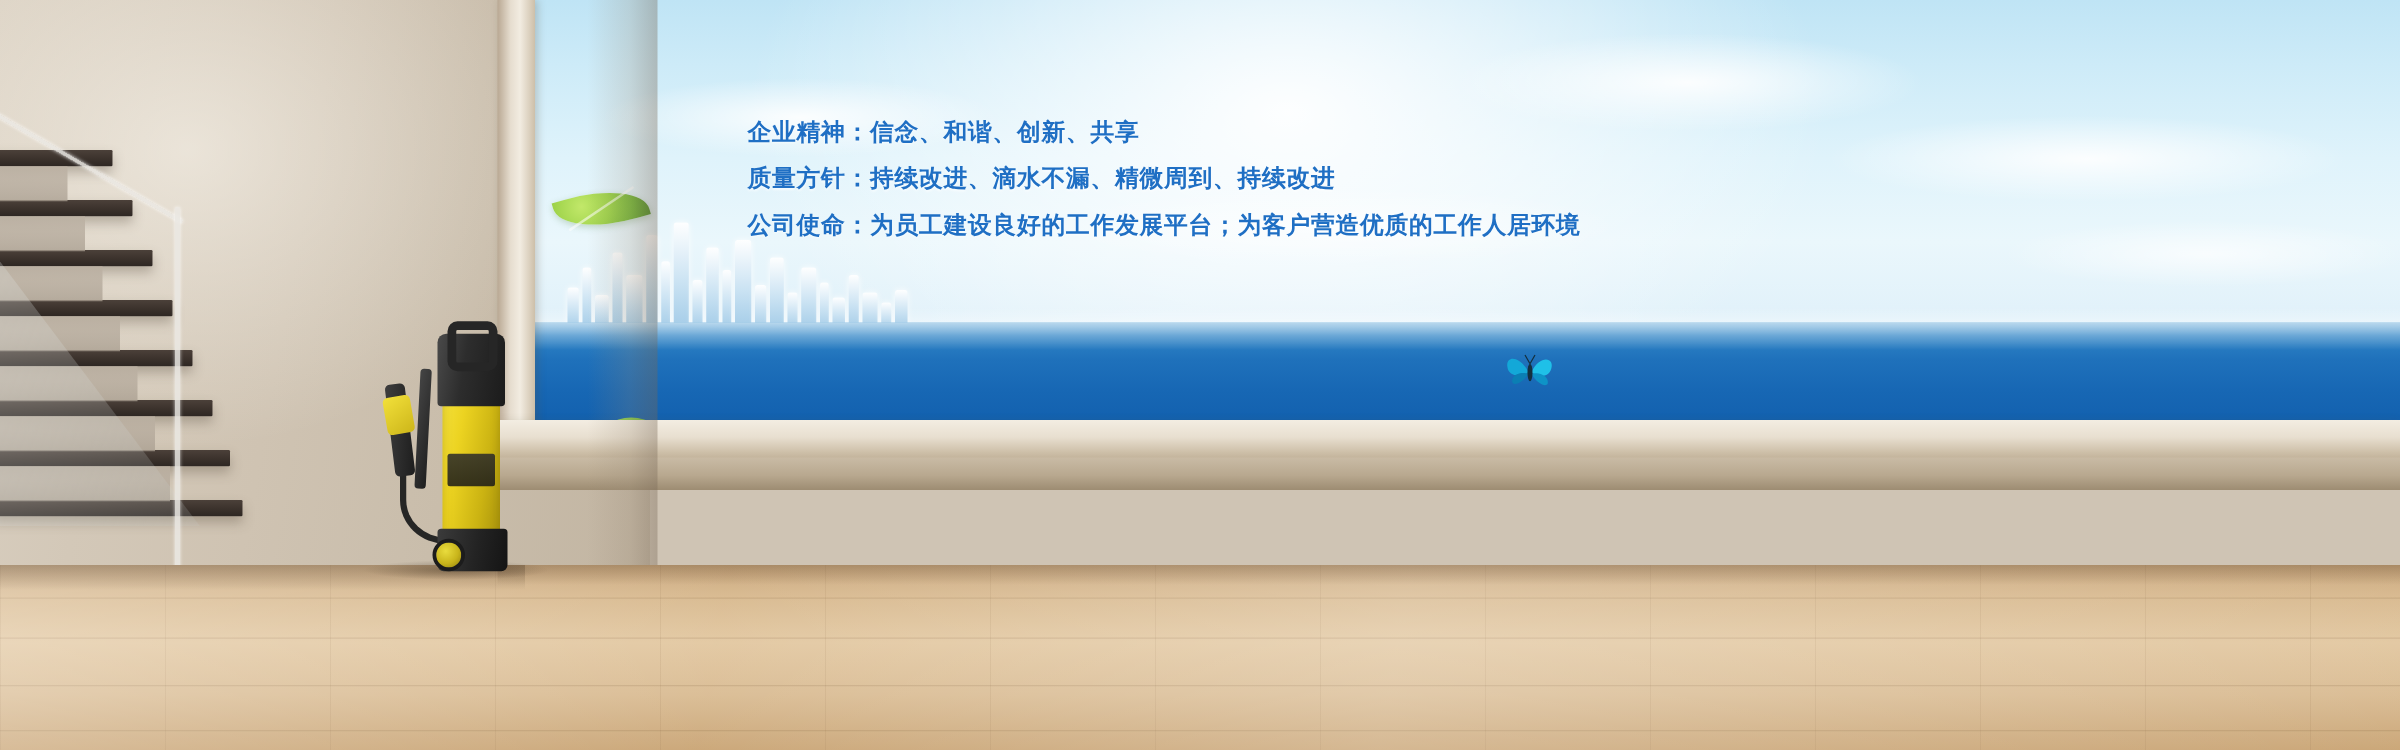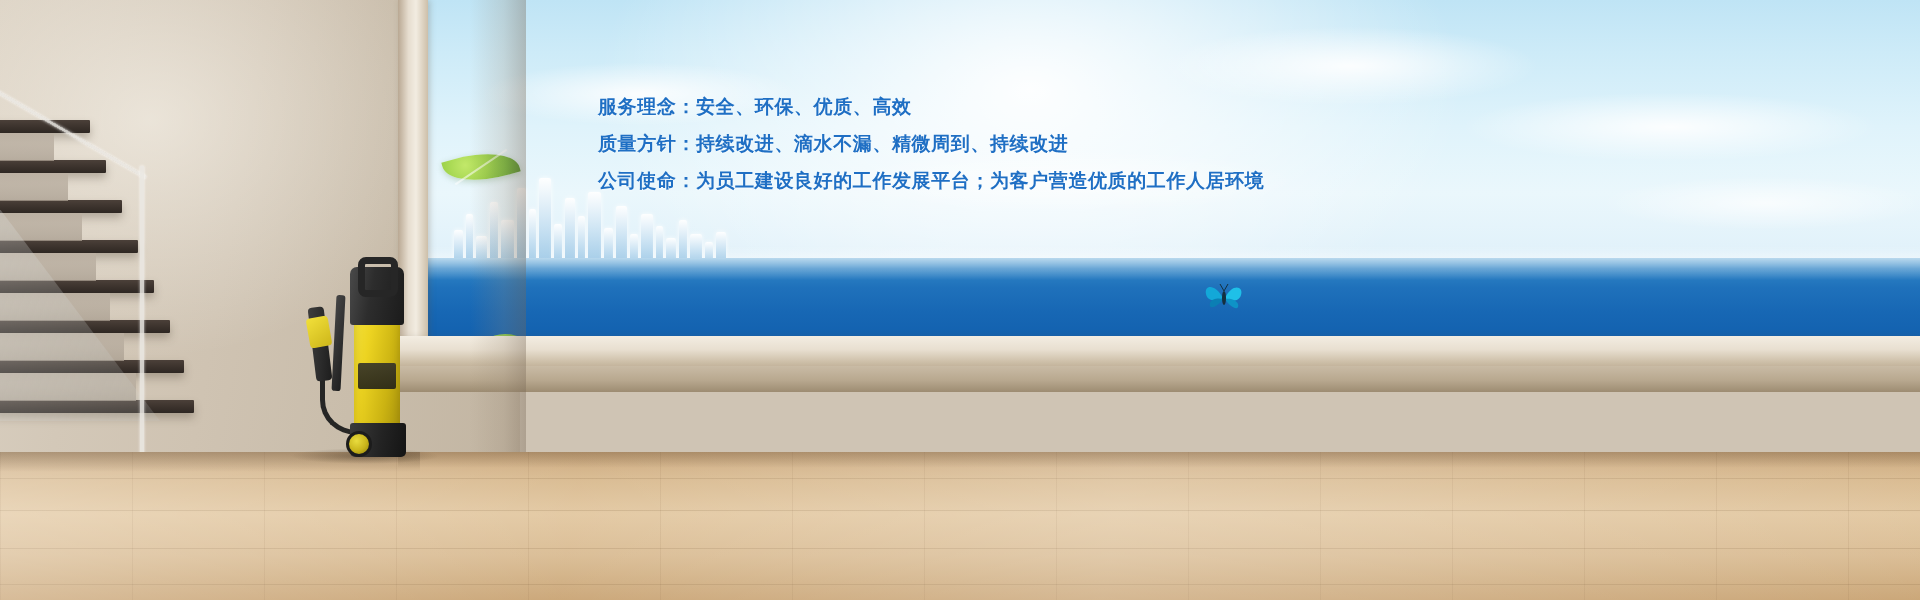--- a/index.html
+++ b/index.html
@@ -382,18 +382,18 @@
     <div class="w-part w-top"></div>
     <div class="w-part w-handle"></div>
     <div class="w-part w-base"></div>
     <div class="w-part w-wheel"></div>
     <div class="w-part w-lance"></div>
     <div class="w-part w-gun"></div>
     <div class="w-part w-gun-trigger"></div>
   </div>
 
   <div class="text-block">
-    <div class="t-line">服务理念：安全、环保、优质、高效</div>
+    <div class="t-line">企业精神：信念、和谐、创新、共享</div>
     <div class="t-line">质量方针：持续改进、滴水不漏、精微周到、持续改进</div>
     <div class="t-line">公司使命：为员工建设良好的工作发展平台；为客户营造优质的工作人居环境</div>
   </div>
 
 </div>
 
 </body></html>

